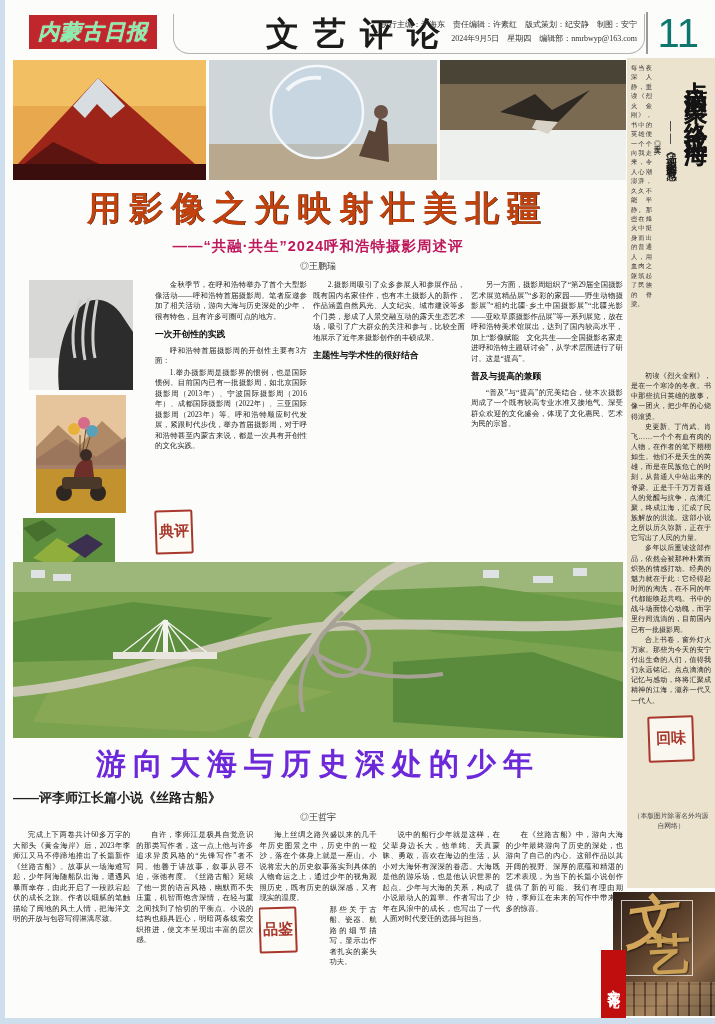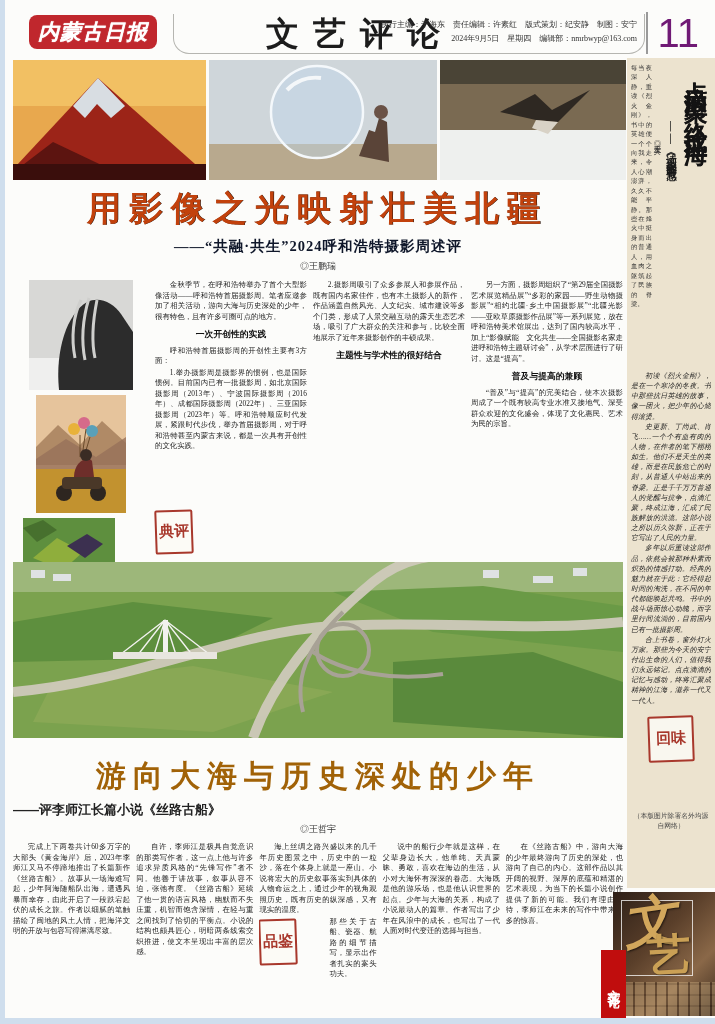--- a/index.html
+++ b/index.html
@@ -5,82 +5,82 @@
   * { margin:0; padding:0; box-sizing:border-box; }
   html,body { width:715px; height:1024px; }
   body { background:#cfdeed; font-family:"Liberation Serif", serif; position:relative; overflow:hidden; }
   .paper { position:absolute; left:5px; top:0; width:710px; height:1018px; background:#fcfcfa; }
 
   
   .header { position:absolute; top:6px; left:0; width:100%; height:50px; }
   .header-rule { position:absolute; left:168px; top:8px; right:70px; height:40px;
     border:1.2px solid #b5b5b0; border-top:none; border-bottom-left-radius:16px; border-bottom-right-radius:16px; }
   .masthead { position:absolute; left:24px; top:9px; width:128px; height:34px; background:#c0272d;
-    color:#ffffff; display:flex; align-items:center; justify-content:center;
+    color:#86efac; display:flex; align-items:center; justify-content:center;
     font-family:"Liberation Serif", serif; font-weight:bold; font-style:italic; font-size:21px; letter-spacing:1px;
-    text-shadow:0 0 1px #fff;border-radius:8px; }
+    text-shadow:0 0 1px #fff; }
   .section-title { position:absolute; left:0; right:0; top:6px; text-align:center;
     font-family:"Liberation Sans", sans-serif; font-size:33px; font-weight:600; letter-spacing:14px; color:#1c1c1c; }
   .credits { position:absolute; right:78px; top:12px; text-align:right; font-family:Liberation Serif, serif;
     font-size:8px; color:#333; line-height:1.7; }
   .pageno { position:absolute; right:16px; top:6px; font-family:"Liberation Sans", sans-serif;
-    font-size:40px; font-weight:300; color:#701a75; border-left:2px solid #9a9a9a; padding-left:9px; line-height:1.05; }
+    font-size:40px; font-weight:300; color:#0f766e; border-left:2px solid #9a9a9a; padding-left:9px; line-height:1.05; }
 
   
   .photo-strip { position:absolute; top:60px; left:8px; width:610px; height:120px; display:flex; gap:3px; }
   .ph { position:relative; overflow:hidden; background:#ccc; flex-shrink:0; }
   .ph svg { display:block; width:100%; height:100%; }
 
   
   .article1 { position:absolute; top:186px; left:8px; width:610px; height:372px; }
   .a1-headline { text-align:center; font-family:"Liberation Serif", serif; font-weight:900; font-size:34px;
     letter-spacing:8px; color:#c2410c; text-shadow:0.6px 0 #111; }
-  .a1-sub { text-align:center; font-family:Liberation Serif, serif; font-weight:700; font-size:14.5px;
-    color:#0f172a; margin-top:5px; letter-spacing:1px; }
+  .a1-sub { text-align:center; font-family:Liberation Sans, sans-serif; font-weight:700; font-size:14.5px;
+    color:#be185d; margin-top:5px; letter-spacing:1px; }
   .byline { text-align:center; font-size:9px; color:#333; margin-top:4px; font-family:"Liberation Serif", serif; }
   .a1-body { display:flex; gap:6px; margin-top:7px; height:288px; overflow:visible; }
   .a1-photocol { width:136px; flex-shrink:0; position:relative; display:flex; flex-direction:column; align-items:center; gap:5px; }
   .col { flex:1; font-size:7.4px; line-height:1.42; text-align:justify; color:#222; overflow:hidden; height:100%; }
   .col p { text-indent:2em; margin-bottom:1px; }
-  .sec-h { font-family:Liberation Sans, sans-serif; font-weight:700; font-size:8.8px; text-align:center;
+  .sec-h { font-family:Liberation Sans, sans-serif; font-weight:700; font-size:8.8px; text-align:left;
     margin:6px 0 5px; text-indent:0 !important; color:#111; }
   .closing-note { font-weight:bold; text-indent:2em; }
 
   
   .stamp { border:2.5px solid #a8382c; color:#a8382c; background:rgba(252,250,244,.85);
     display:flex; flex-direction:column; align-items:center; justify-content:center;
     font-family:"Liberation Serif", serif; font-weight:bold; line-height:1.05; transform:rotate(-2deg);
     border-radius:2px; }
   .stamp-dianping { position:absolute; right:-44px; bottom:14px; width:38px; height:44px; font-size:15px; }
   .stamp-huiwei { width:46px; height:46px; font-size:15px; margin:10px auto 6px; }
   .stamp-pinjian { width:38px; height:46px; font-size:15px; flex-shrink:0; margin:2px 4px 0 0; }
 
   
   .big-photo { position:absolute; top:562px; left:8px; width:610px; height:176px; }
 
   
   .article2 { position:absolute; top:744px; left:8px; width:610px; height:270px; }
   .a2-headline { text-align:center; font-family:"Liberation Sans", sans-serif; font-weight:700; font-size:30px;
-    letter-spacing:7px; color:#a16207;margin-top:12px; }
+    letter-spacing:7px; color:#6d28d9; }
   .a2-sub { text-align:left; font-family:"Liberation Sans", sans-serif; font-weight:700; font-size:13px;
     color:#222; margin-top:4px; }
   .a2-body { display:flex; gap:6px; margin-top:6px; height:198px; overflow:hidden; }
   .a2-col3-bottom { display:flex; }
 
   
   .sidebar { position:absolute; left:622px; top:58px; width:88px; height:830px; background:#ece3cf; padding:5px 4px; }
   .sb-head { display:flex; flex-direction:row; height:302px; overflow:hidden; }
   .sb-minicol { width:33px; font-size:6.3px; line-height:1.5; text-align:justify; color:#333; overflow:hidden; }
   .sb-sub { writing-mode:vertical-rl; font-size:10.5px; font-weight:700; color:#1a1a1a;
     margin:58px 1px 0 2px; letter-spacing:2px; height:230px; }
   .sb-byline { writing-mode:vertical-rl; font-size:7.5px; color:#333; margin-top:70px; height:60px; }
   .sb-title { writing-mode:vertical-rl; font-family:"Liberation Serif", serif; font-weight:900; font-size:23px;
     color:#141414; letter-spacing:7px; margin-left:1px; height:300px; text-shadow:0.5px 0 #141414; }
   .sb-body { margin-top:6px; font-size:7px; line-height:1.45; text-align:justify; color:#222; height:438px; overflow:hidden; }
-  .sb-body p { text-indent:2em;font-style:italic; }
+  .sb-body p { text-indent:2em; }
   .sb-note { font-size:6.8px; color:#444; text-align:center; margin-top:2px; }
 
   
   .art-block { position:absolute; left:608px; top:892px; width:102px; height:124px;
     background:linear-gradient(135deg,#2e2018 0%,#5a3f2a 40%,#8a6848 70%,#3a2a1e 100%); overflow:hidden; }
   .art-frame { position:absolute; left:8px; top:8px; width:72px; height:76px; border:1px solid rgba(255,255,255,.75); }
   .art-char1 { position:absolute; left:10px; top:-6px; font-size:54px; color:#d2a75c; font-style:italic;
     font-weight:bold; transform:rotate(-8deg); font-family:"Liberation Serif", serif; text-shadow:1px 1px 2px rgba(0,0,0,.6); }
   .art-char2 { position:absolute; left:34px; top:34px; font-size:44px; color:#caa055; font-weight:bold;
     font-family:"Liberation Serif", serif; transform:rotate(-3deg); text-shadow:1px 1px 2px rgba(0,0,0,.6); }

